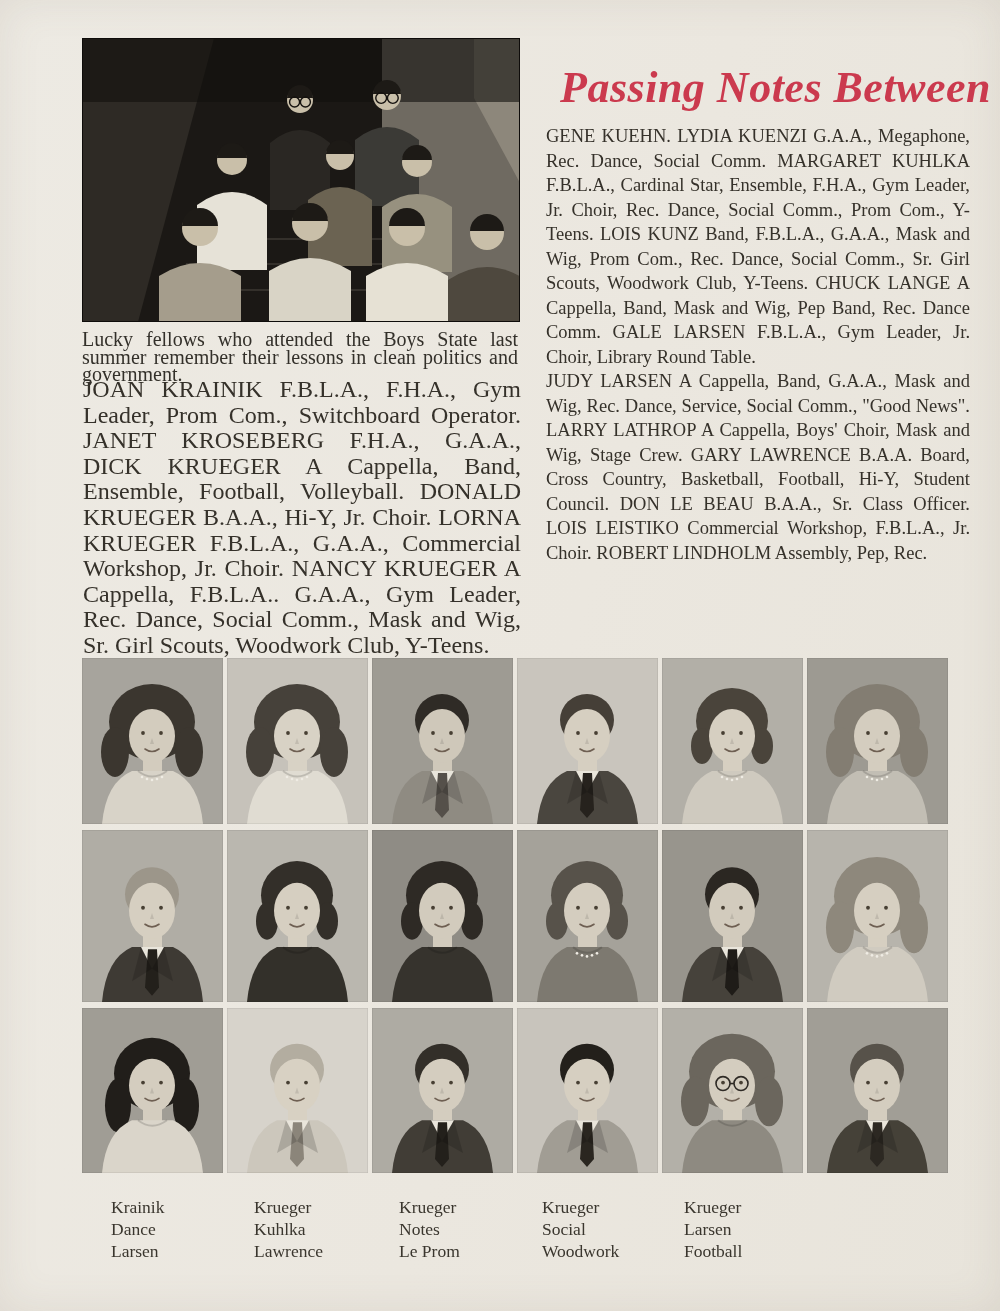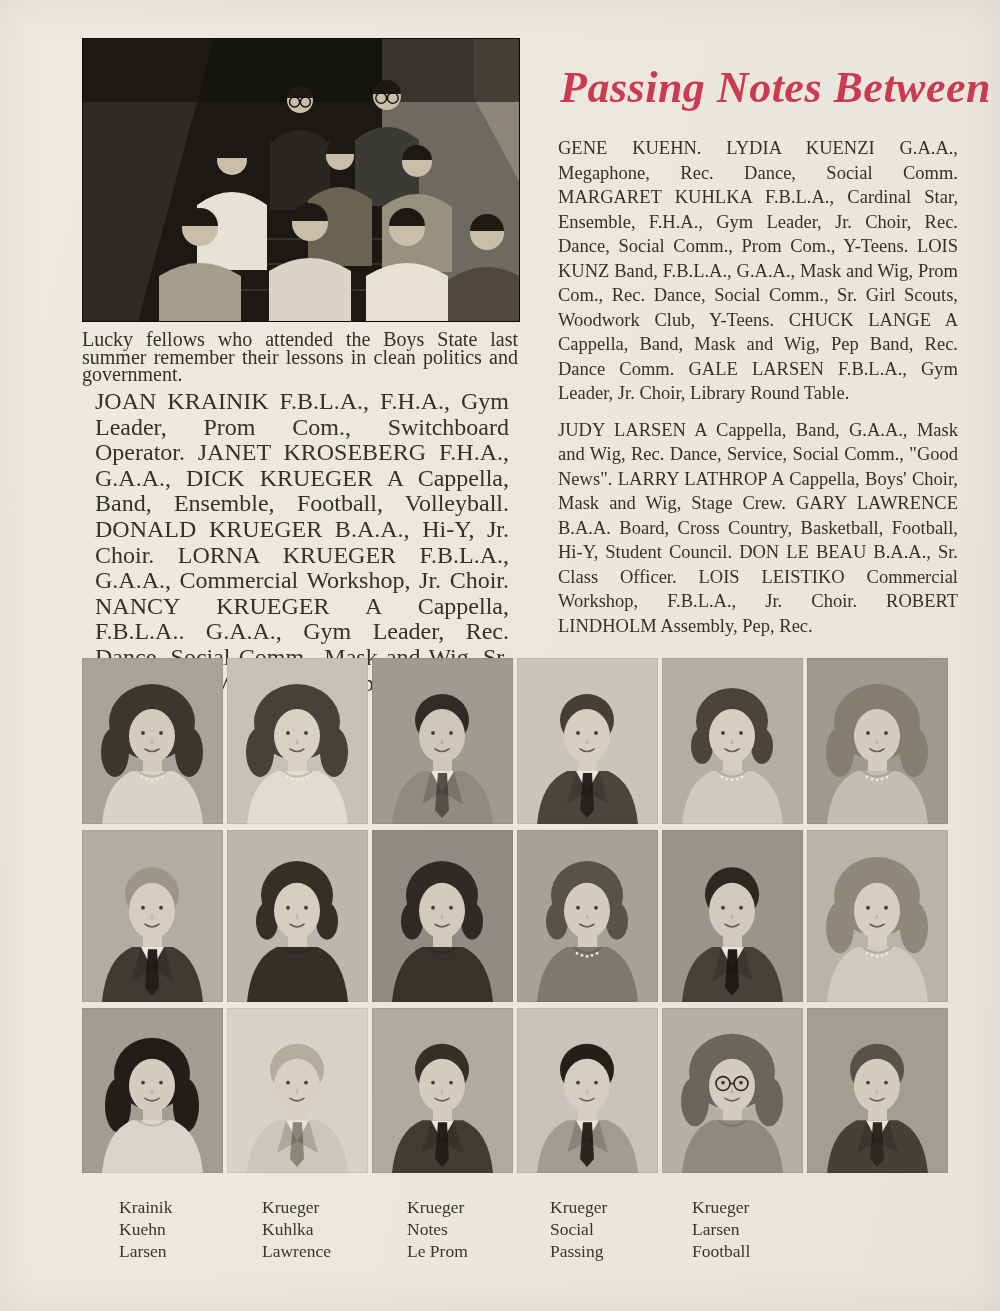--- a/index.html
+++ b/index.html
@@ -23,30 +23,30 @@
     text-align:right;letter-spacing:.5px;white-space:nowrap;
   }
   .col-left{
     position:absolute;left:83px;top:377px;width:438px;
     font-size:24px;line-height:25.6px;text-align:justify;
   }
   .col-right{
     position:absolute;left:546px;top:124px;width:424px;
     font-size:18.5px;line-height:24.5px;text-align:justify;
   }
-  .col-left p,.col-right p{margin:12px;}
+  .col-left p,.col-right p{margin:0;}
   .portrait-grid{
     position:absolute;left:82px;top:658px;
     display:grid;grid-template-columns:repeat(6,141px);
     grid-template-rows:166px 172px 165px;column-gap:4px;row-gap:6px;
   }
   .portrait{overflow:hidden;}
   .portrait svg{width:100%;height:100%;display:block;}
   .names-grid{
-    position:absolute;left:74px;top:1196px;
+    position:absolute;left:66px;top:1196px;
     display:grid;grid-template-columns:repeat(6,141px);column-gap:4px;
     font-size:17.5px;color:#3a362e;
   }
   .name-col:nth-child(1){padding-left:45px;}
   .name-col:nth-child(2){padding-left:43px;}
   .name-col:nth-child(3){padding-left:43px;}
   .name-col:nth-child(4){padding-left:41px;}
   .name-col:nth-child(5){padding-left:38px;}
   .name-col:nth-child(6){padding-left:35px;}
   .name{line-height:22px;}
@@ -543,37 +543,37 @@
       <path d="M 63 91 Q 70 96 77 91" stroke="#6e5f52" stroke-width="1.6" fill="none" stroke-linecap="round"></path>
 
       <rect width="141" height="166" fill="none" stroke="rgba(0,0,0,0.12)"></rect>
     </svg>
       </div>
     </div>
 
   <div class="names-grid">
       <div class="name-col">
         <div class="name">Krainik</div>
-        <div class="name">Kuehn</div>
+        <div class="name">Dance</div>
         <div class="name">Larsen</div>
       </div>
       <div class="name-col">
         <div class="name">Krueger</div>
         <div class="name">Kuhlka</div>
         <div class="name">Lawrence</div>
       </div>
       <div class="name-col">
         <div class="name">Krueger</div>
         <div class="name">Notes</div>
         <div class="name">Le Prom</div>
       </div>
       <div class="name-col">
         <div class="name">Krueger</div>
         <div class="name">Social</div>
-        <div class="name">Passing</div>
+        <div class="name">Woodwork</div>
       </div>
       <div class="name-col">
         <div class="name">Krueger</div>
         <div class="name">Larsen</div>
         <div class="name">Football</div>
       </div>
     </div>
 
 </div>
 

